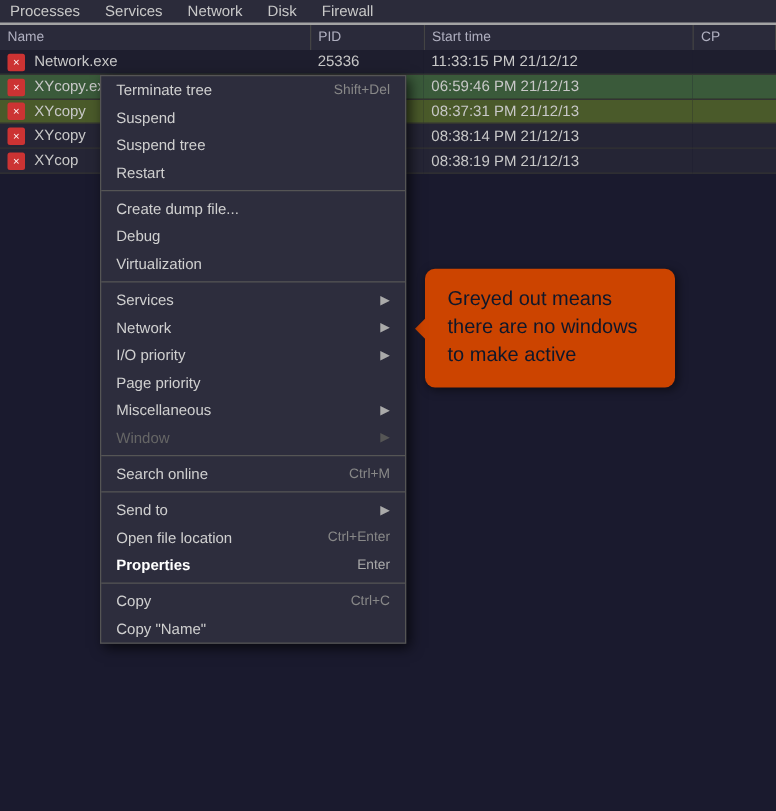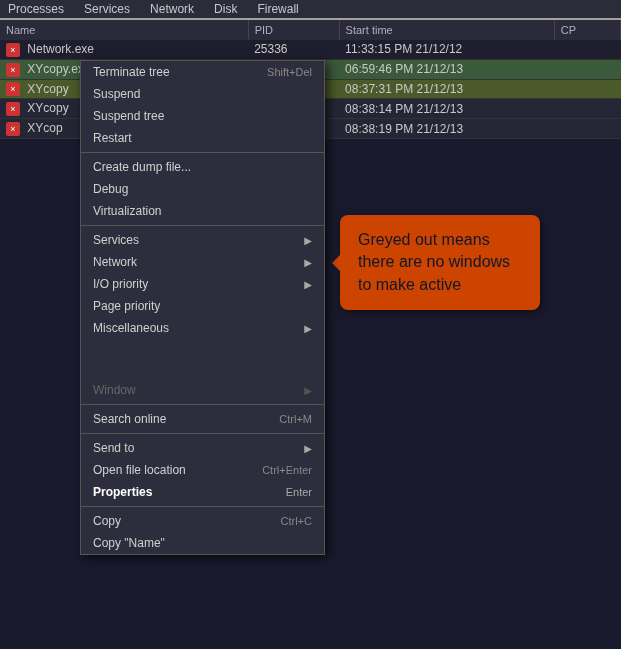--- a/index.html
+++ b/index.html
@@ -87,21 +87,21 @@
     }
     .ctx-item {
       display: flex;
       justify-content: space-between;
       align-items: center;
       padding: 4px 12px;
       color: #d0d0d0;
       cursor: pointer;
       height: 22px;
     }
-    .ctx-item.greyed { color: #666; cursor: default; margin-top: 40px; }
+    .ctx-item.greyed { color: #666; cursor: default; }
     .ctx-item.bold-item { font-weight: bold; color: #ffffff; }
     .ctx-separator {
       height: 1px;
       background: #555;
       margin: 3px 0;
     }
     .ctx-shortcut {
       color: #888;
       font-size: 11px;
       margin-left: 20px;

